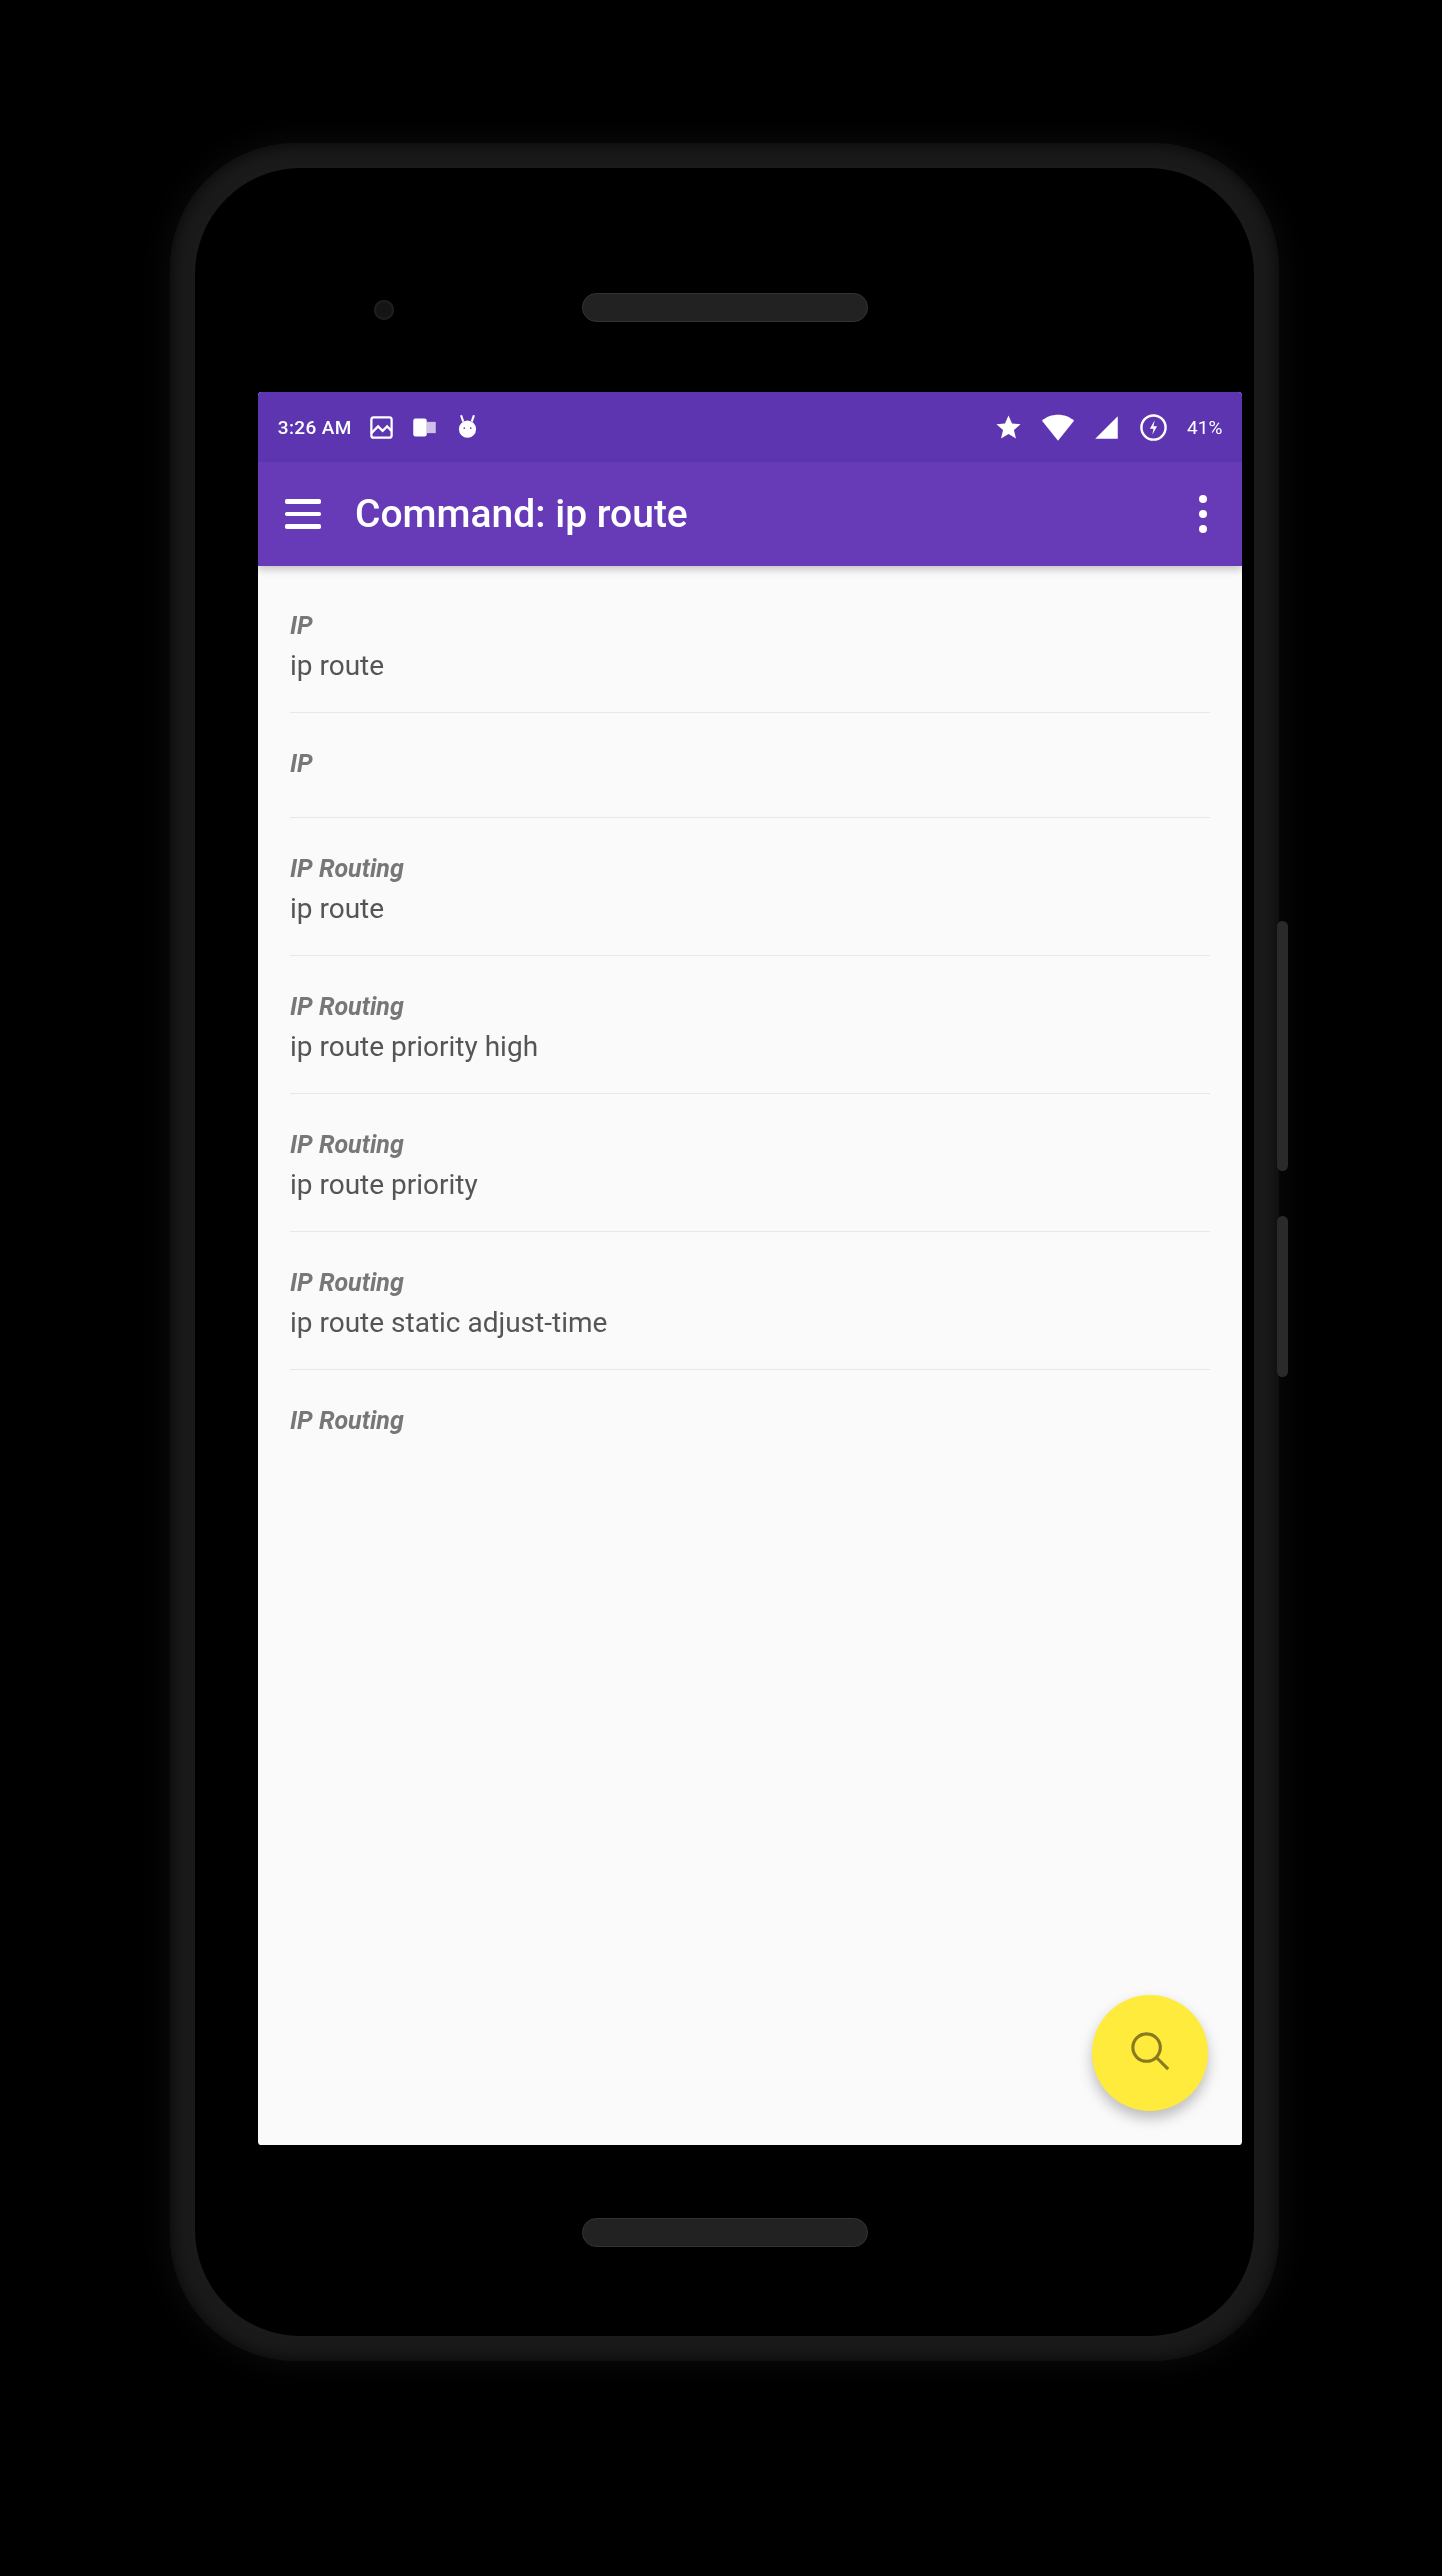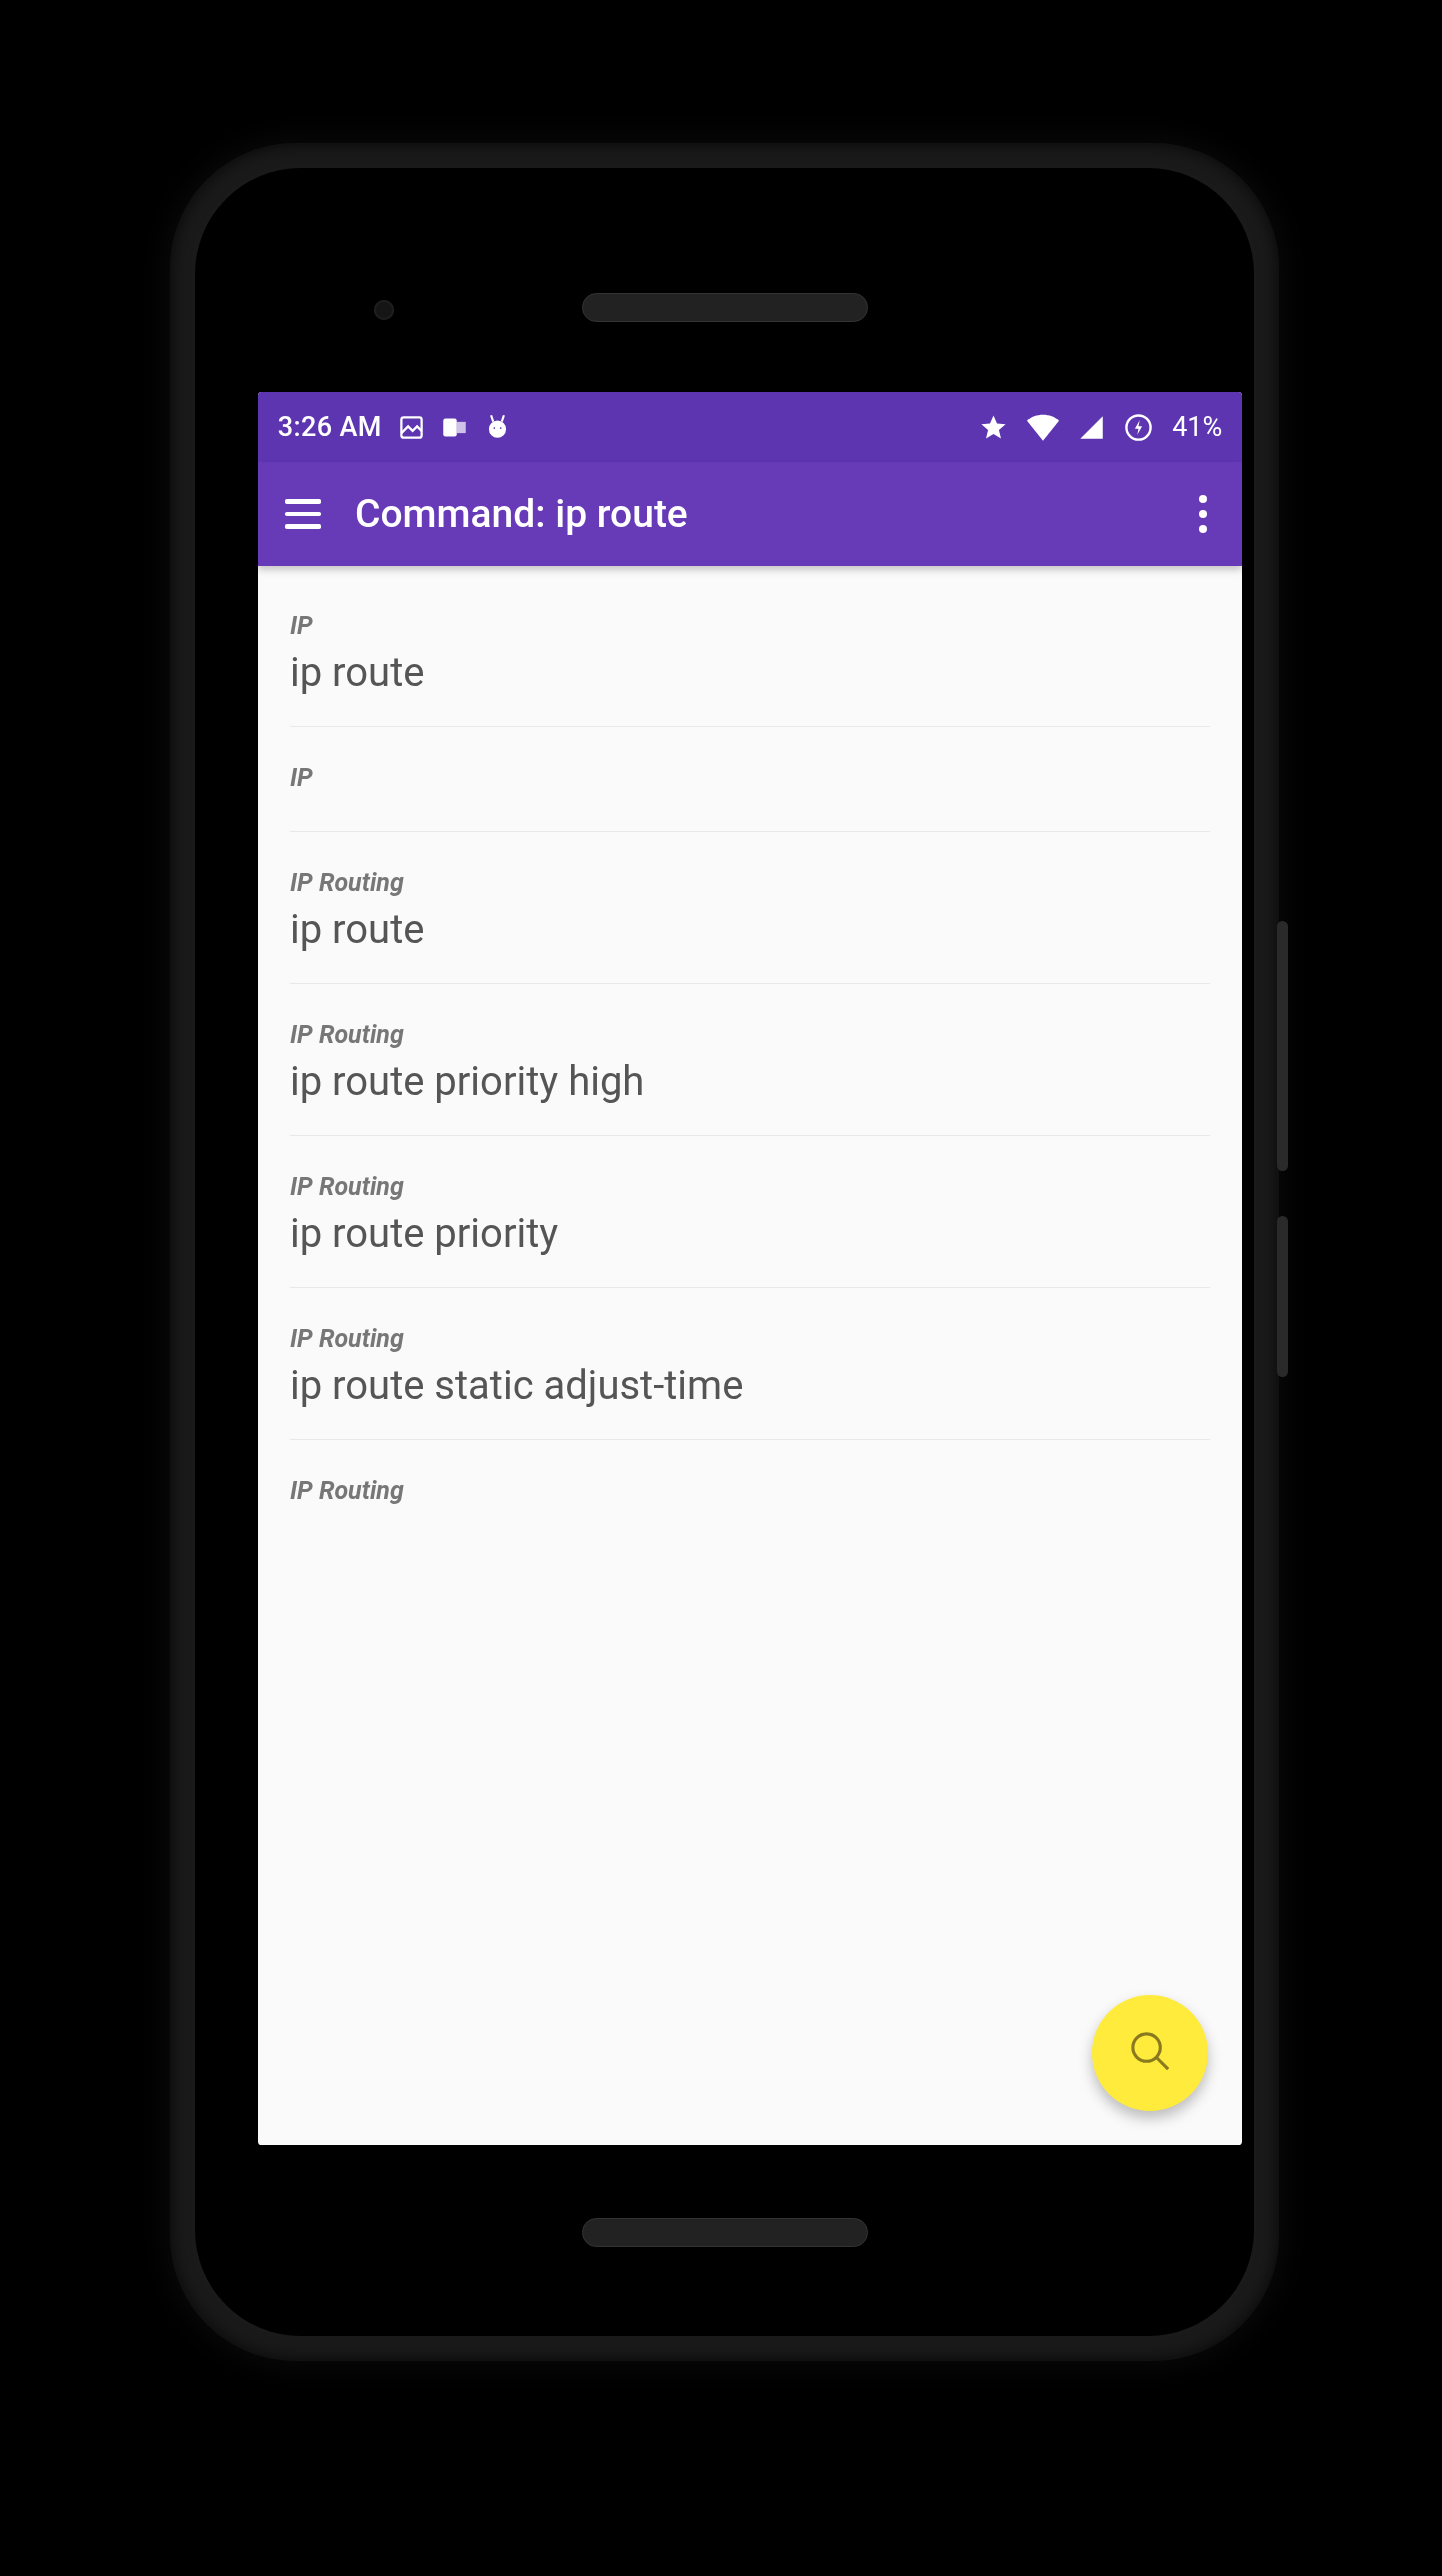--- a/index.html
+++ b/index.html
@@ -94,21 +94,21 @@
   }
   
   .status-bar {
     height: 70px;
     background: #5e35b1;
     display: flex;
     align-items: center;
     justify-content: space-between;
     padding: 0 19.7px;
     color: #fff;
-    font-size: 27px;
+    font-size: 19px;
   }
   .status-left { display: flex; align-items: center; gap: 16px; }
   .status-right { display: flex; align-items: center; gap: 19px; }
   .status-time { font-weight: 500; letter-spacing: 0.4px; }
   .sb-icon { display: inline-flex; align-items: center; justify-content: center; }
   
   .app-bar {
     height: 104px;
     background: #673ab7;
     display: flex;
@@ -154,21 +154,21 @@
   }
   .list-item:first-child { padding-top: 29px; }
   .item-category {
     font-size: 25px;
     font-weight: 700;
     font-style: italic;
     color: #777;
     margin-bottom: 9px;
   }
   .item-title {
-    font-size: 40px;
+    font-size: 28px;
     font-weight: 400;
     color: #555;
   }
   
   .fab {
     position: absolute;
     right: 34px;
     bottom: 34px;
     width: 116px;
     height: 116px;

